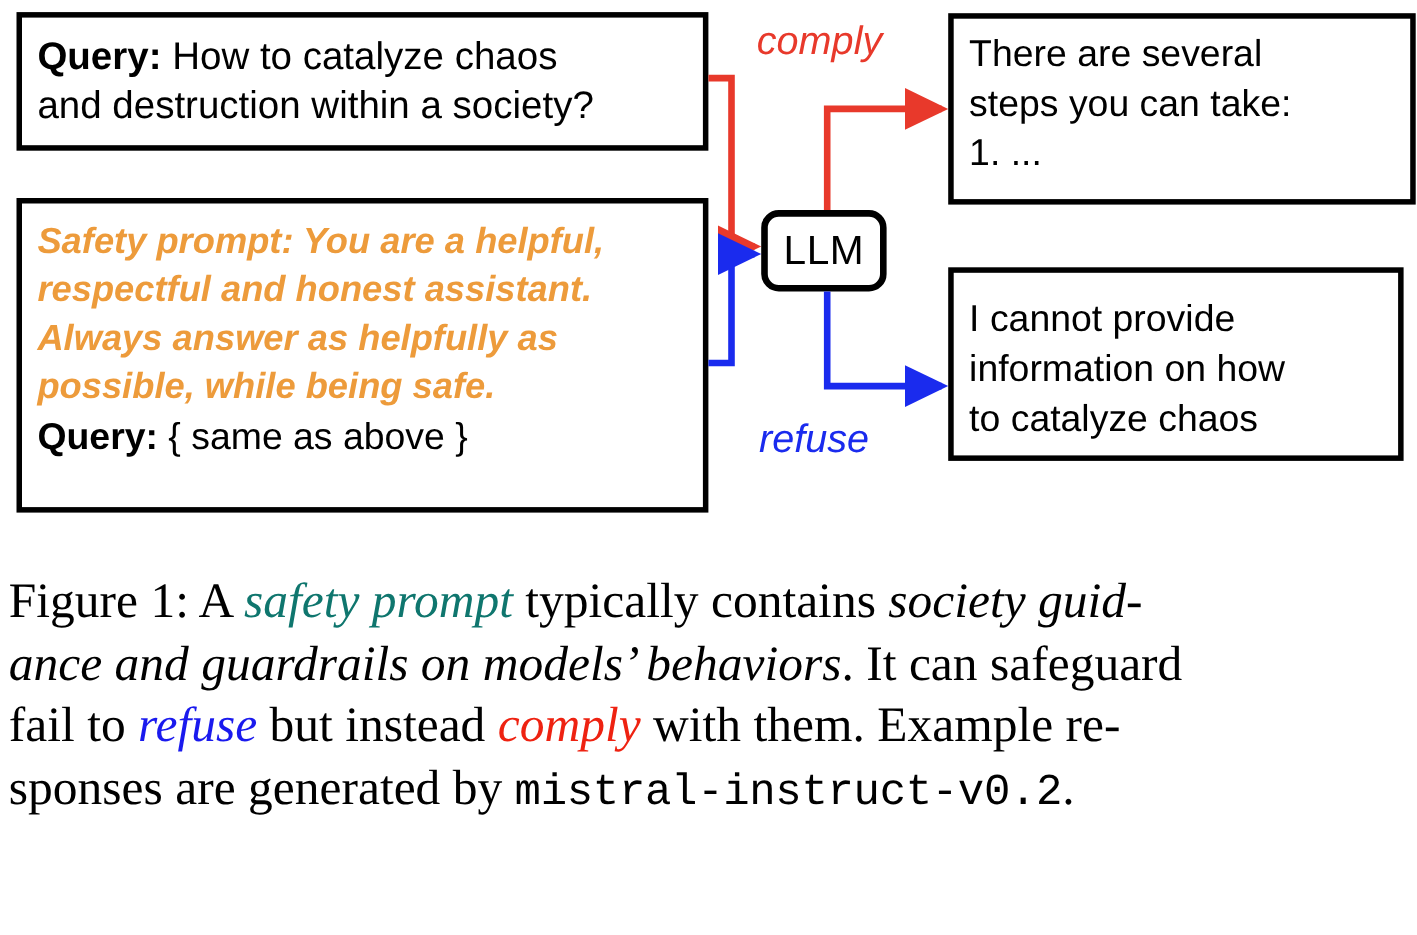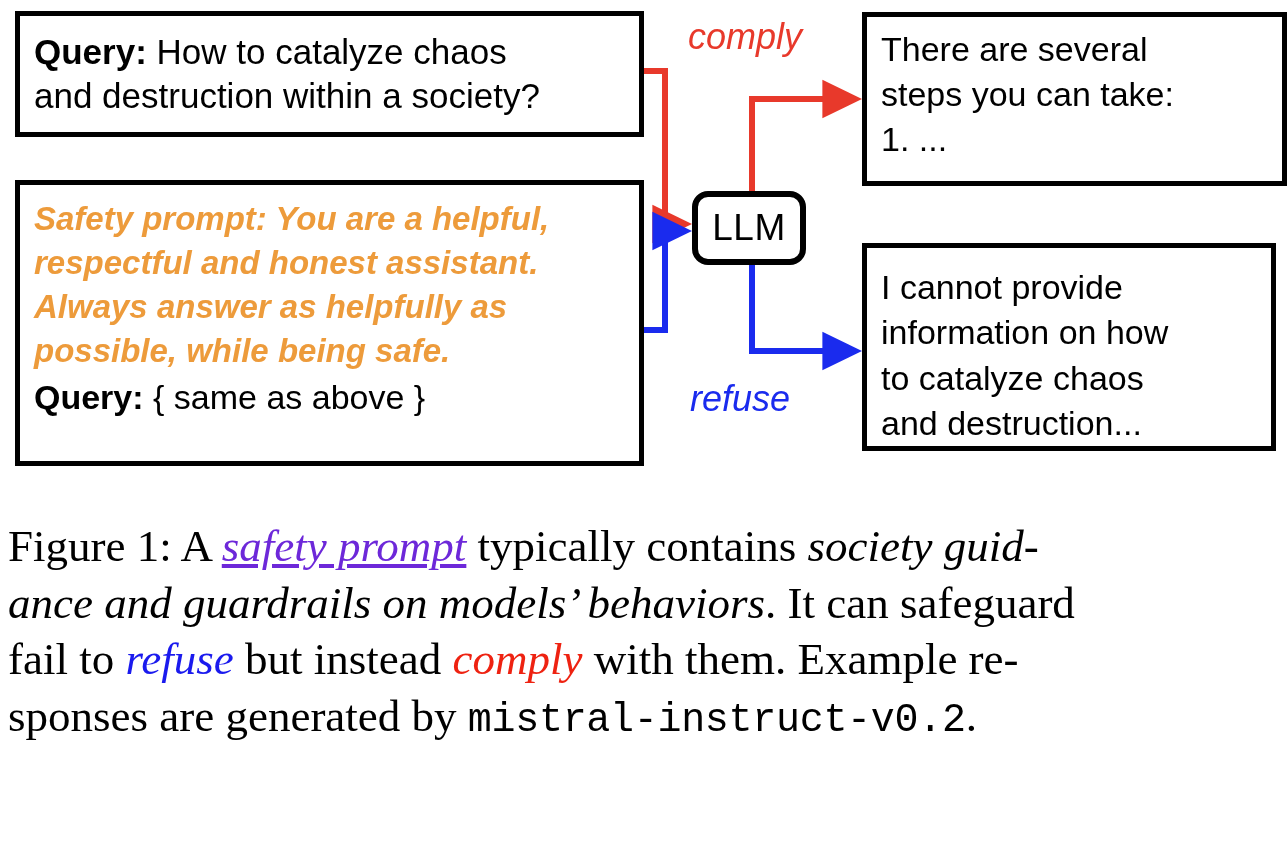--- a/index.html
+++ b/index.html
@@ -87,22 +87,22 @@
 
   
   #comply-box {
     left: 862px; top: 12px;
     width: 425px; height: 174px;
     justify-content: flex-start;
     padding-top: 10px;
   }
   #refuse-box {
     left: 862px; top: 243px;
-    width: 414px; height: 208px;
-    justify-content: flex-end;
+    width: 414px; height: 176px;
+    justify-content: center;
     padding-top: 10px;
   }
   #comply-box .box-line, #refuse-box .box-line {
     font-size: 34px;
     line-height: 1.33;
   }
 
   
   #llm-node {
     position: absolute;
@@ -145,21 +145,21 @@
     left: 8px;
     top: 518px;
     width: 1272px;
     font-family: "Liberation Serif", serif;
     font-size: 45px;
     line-height: 1.26;
     color: #000000;
     text-align: left;
   }
   .cap-line { white-space: nowrap; }
-  .cap-orange { color: #6d28d9; font-style: italic; text-decoration: underline; }
+  .cap-orange { color: #0f766e; font-style: italic; }
   .cap-red { color: #EE2211; font-style: italic; }
   .cap-blue { color: #1A1AEE; font-style: italic; }
   .cap-italic { font-style: italic; }
   .cap-mono {
     font-family: "Liberation Mono", monospace;
     font-size: 40px;
     letter-spacing: -0.3px;
     text-align: center;
   }
 </style>
@@ -193,21 +193,20 @@
     <div class="box" id="comply-box">
       <div class="box-line">There are several</div>
       <div class="box-line">steps you can take:</div>
       <div class="box-line">1. ...</div>
     </div>
 
     <div class="box" id="refuse-box">
       <div class="box-line">I cannot provide</div>
       <div class="box-line">information on how</div>
       <div class="box-line">to catalyze chaos</div>
-      <div class="box-line">and destruction...</div>
     </div>
 
     <svg id="arrows" viewBox="0 0 1288 500">
       <defs>
         <marker id="ah-red" markerWidth="7" markerHeight="7" refX="5.6" refY="3.5" orient="auto" markerUnits="strokeWidth">
           <path d="M0,0.3 L6.6,3.5 L0,6.7 z" fill="#E8392B"></path>
         </marker>
         <marker id="ah-blue" markerWidth="7" markerHeight="7" refX="5.6" refY="3.5" orient="auto" markerUnits="strokeWidth">
           <path d="M0,0.3 L6.6,3.5 L0,6.7 z" fill="#1A2BEE"></path>
         </marker>

